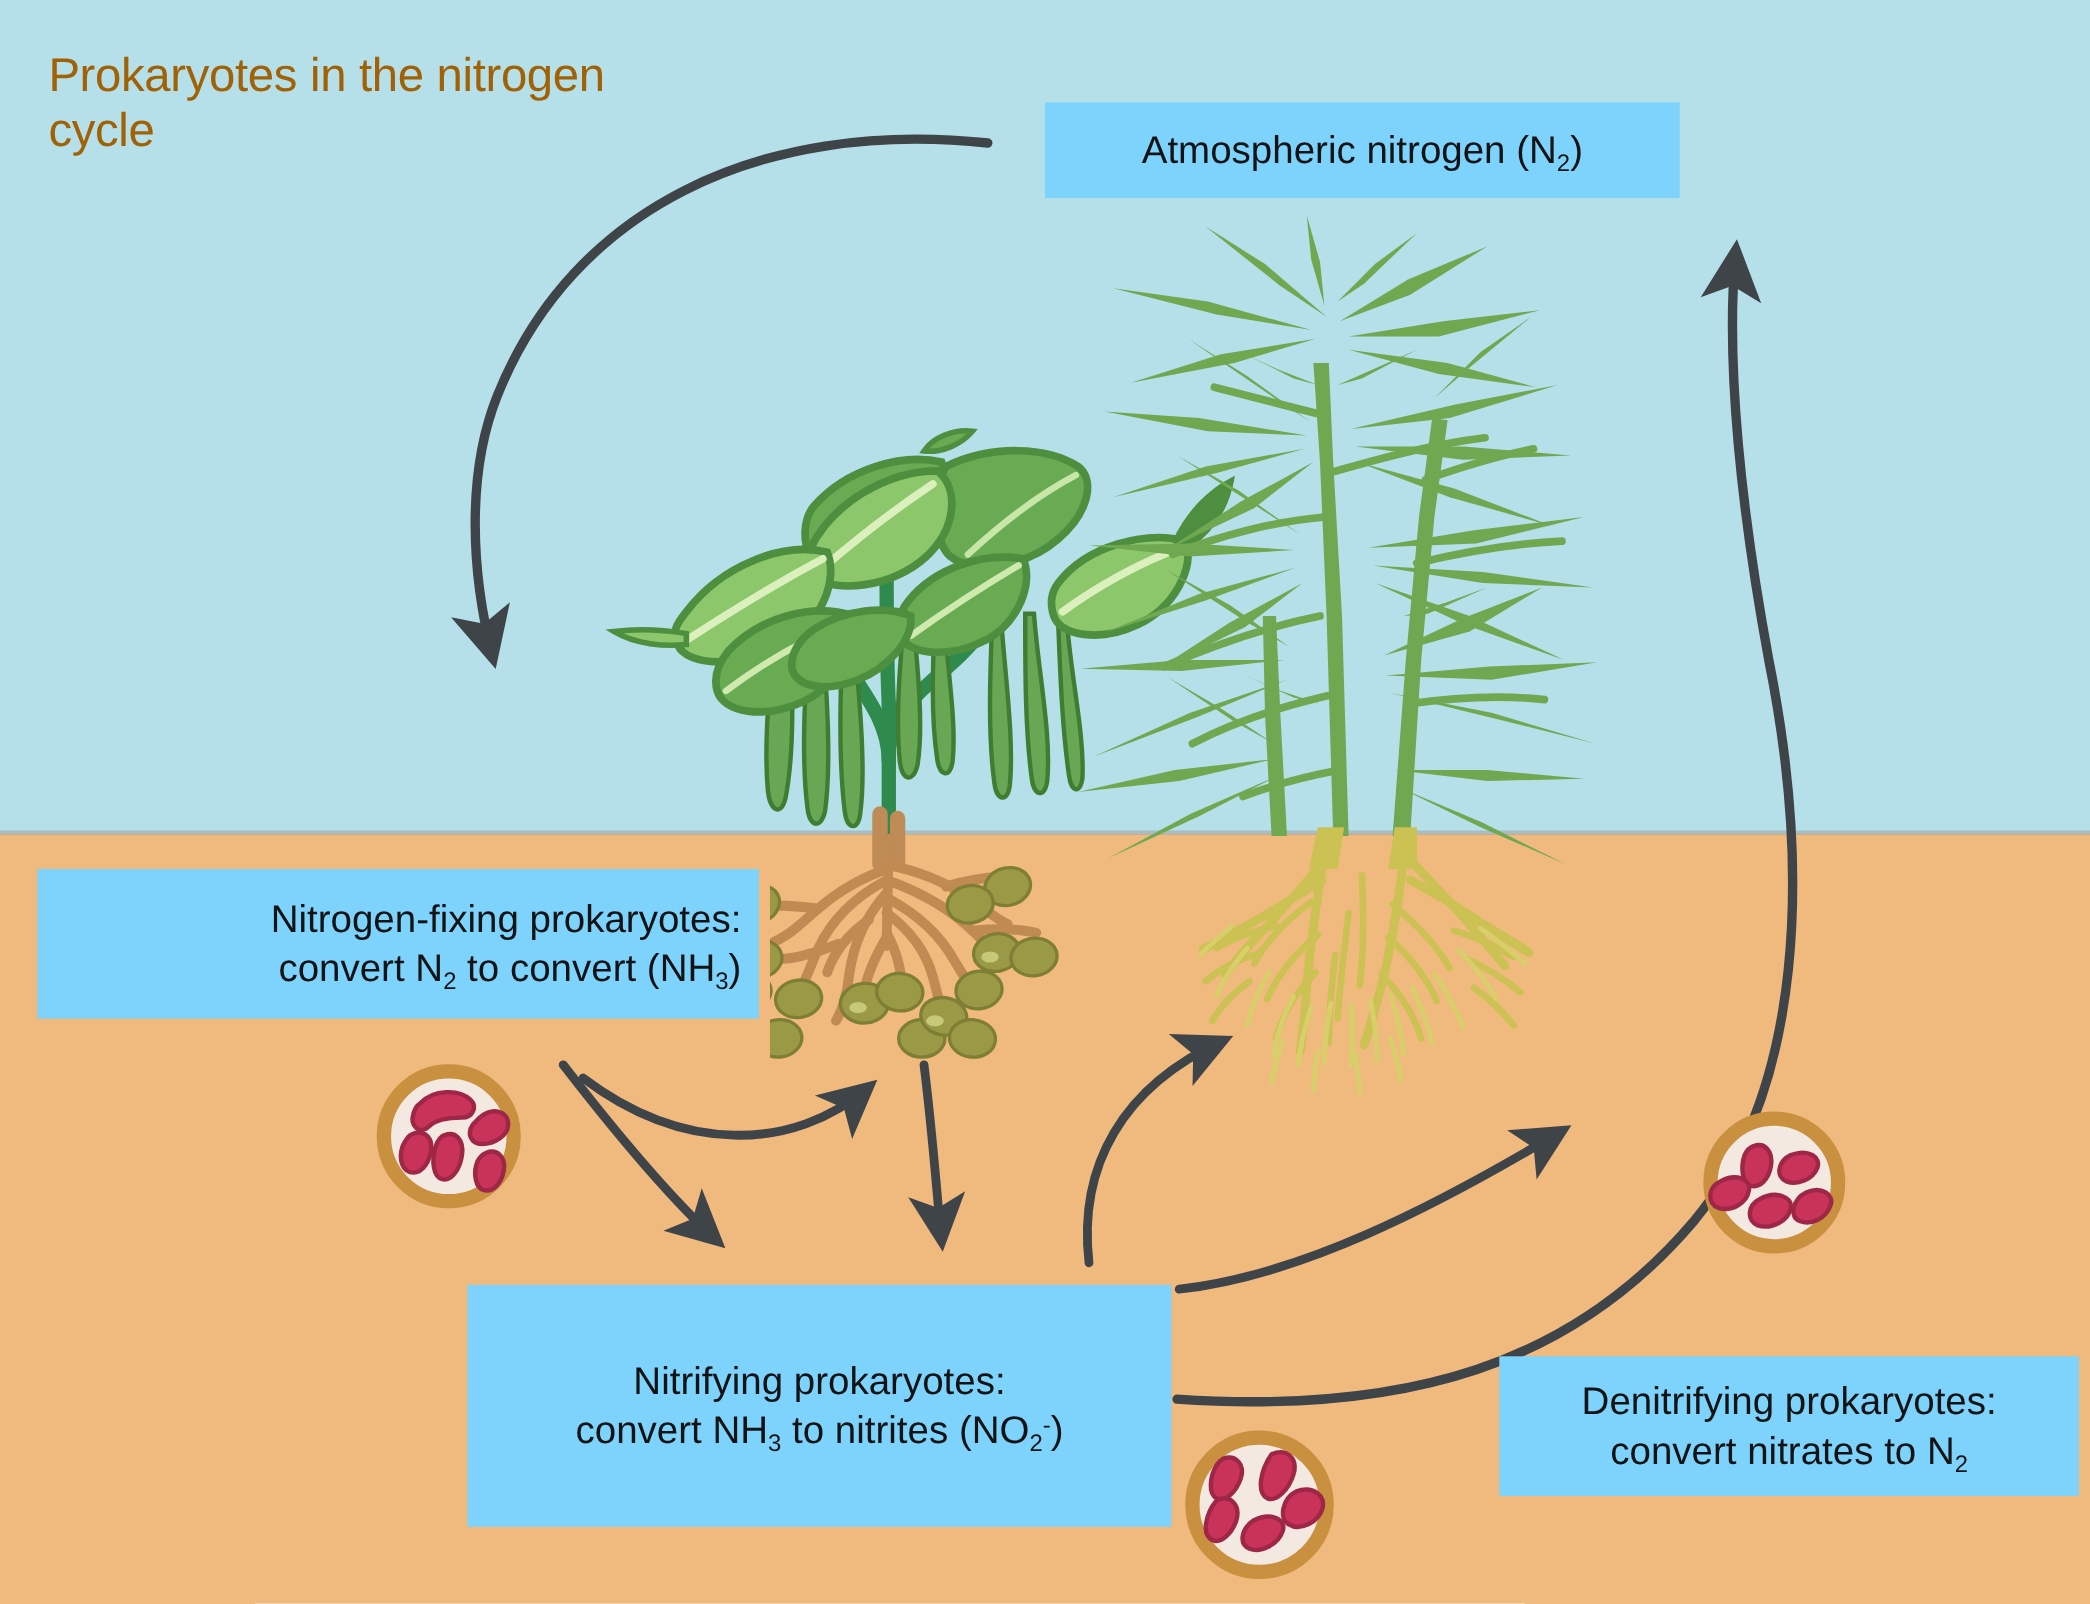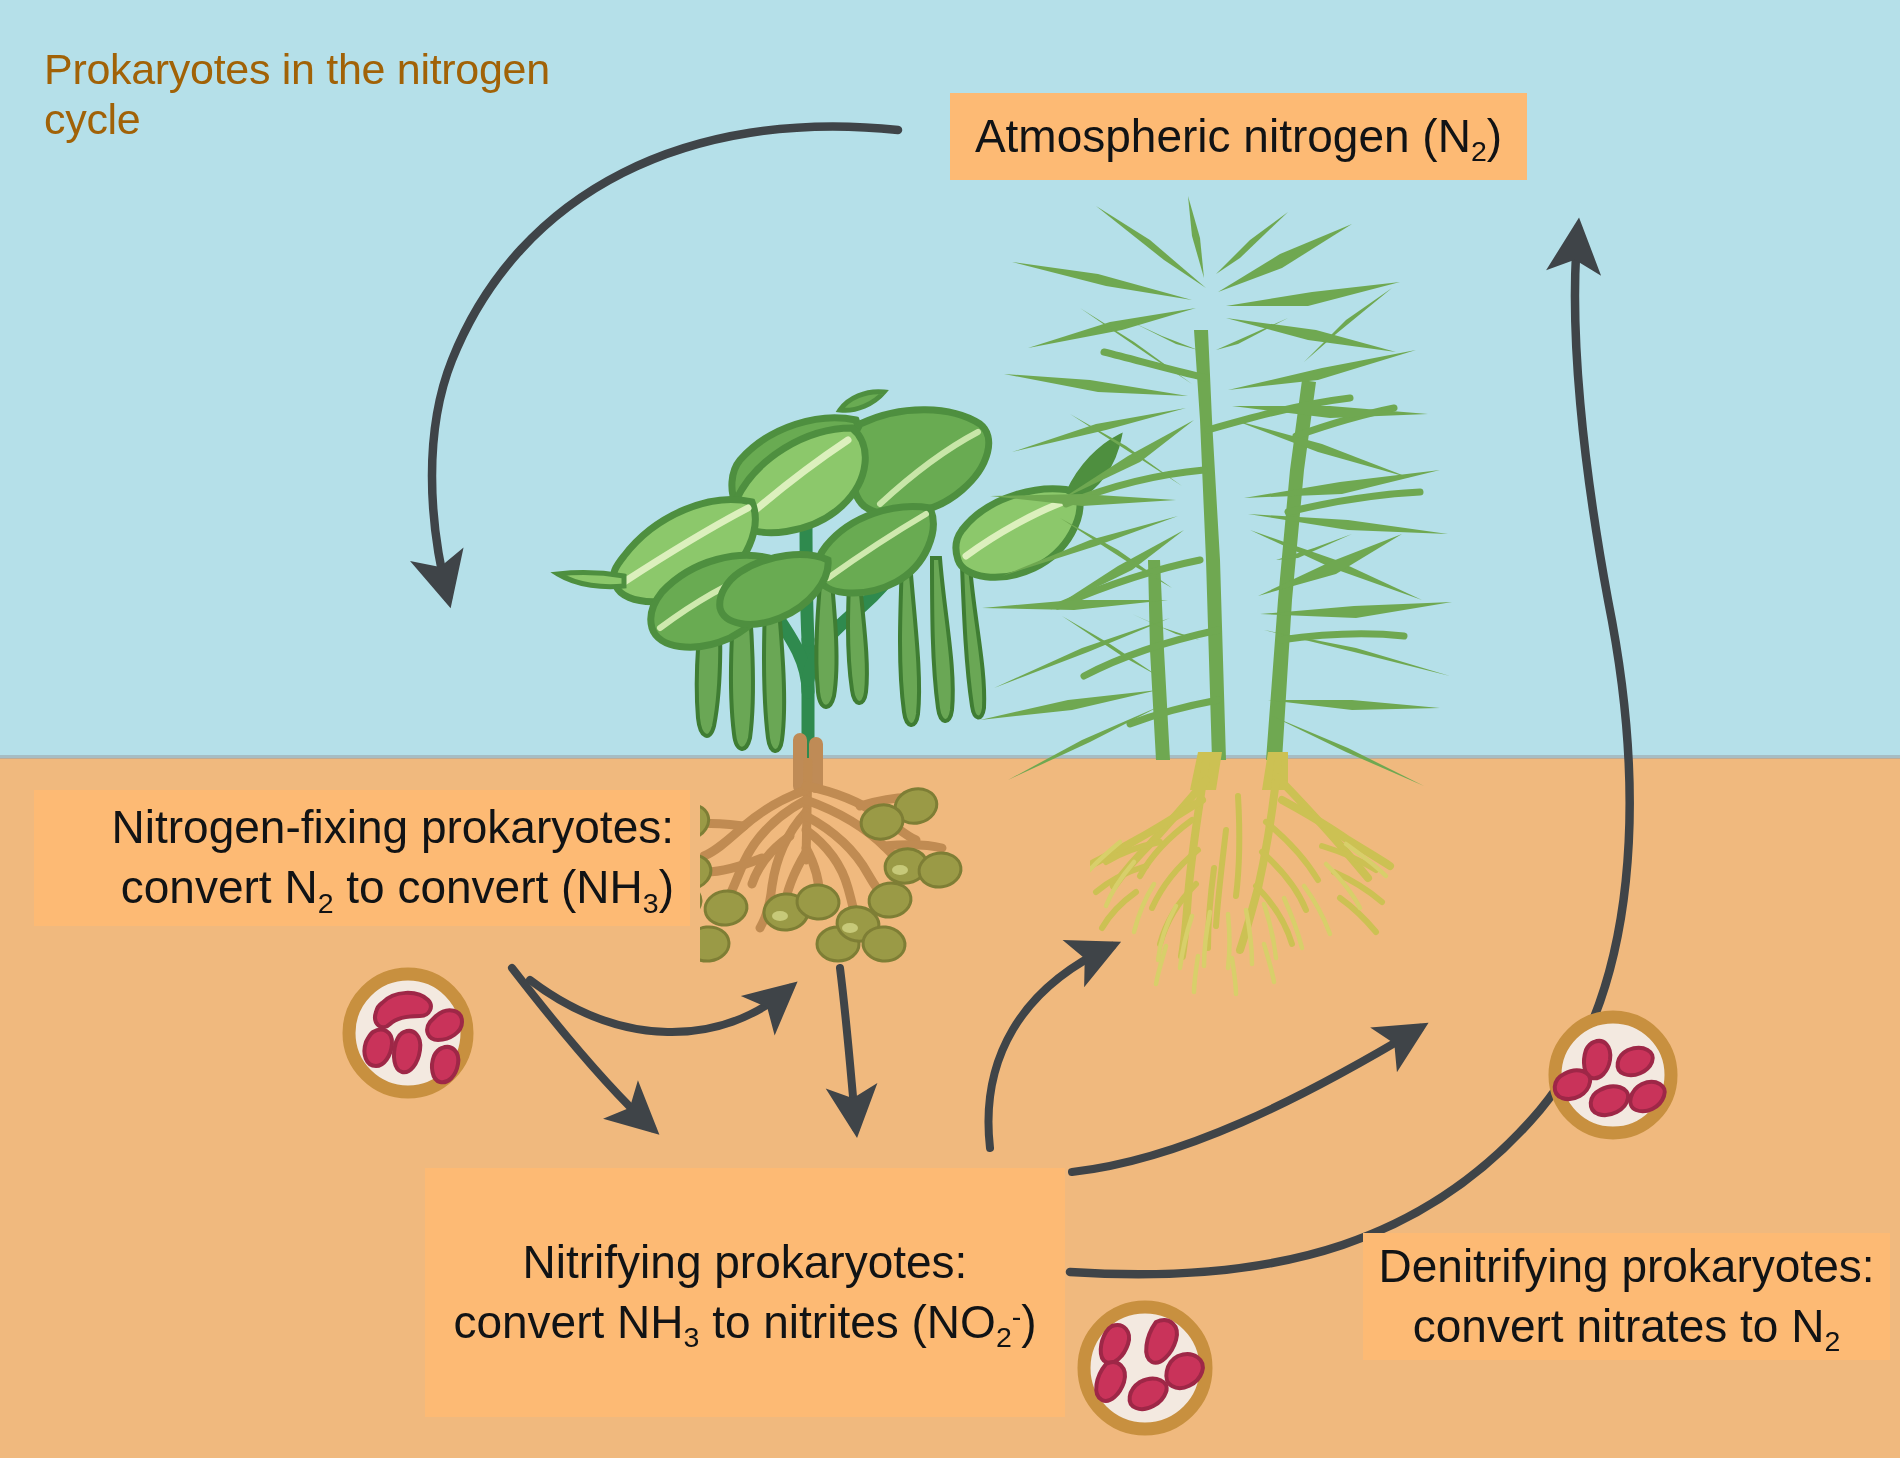--- a/index.html
+++ b/index.html
@@ -48,23 +48,23 @@
     top: 44px;
     width: 560px;
     color: #a16207;
     font-size: 43px;
     font-weight: normal;
     line-height: 1.17;
     letter-spacing: -0.3px;
   }
   .lbl {
     position: absolute;
-    background: #fdba74;
+    background: #7dd3fc;
     color: #111315;
-    font-size: 46px;
+    font-size: 35px;
     line-height: 1.30;
     padding: 10px 16px;
     box-sizing: border-box;
     white-space: nowrap;
   }
   .lbl sub {
     font-size: 0.62em;
     vertical-align: baseline;
     position: relative;
     top: 0.34em;
@@ -82,21 +82,21 @@
   }
   #lbl-fixing {
     left: 34px; top: 790px;
     width: 656px; height: 136px;
     display: flex; flex-direction: column;
     align-items: flex-end; justify-content: center;
     padding-left: 30px;
   }
   #lbl-nitrifying {
     left: 425px; top: 1168px;
-    width: 640px; height: 249px;
+    width: 640px; height: 220px;
     display: flex; flex-direction: column;
     align-items: center; justify-content: center;
   }
   #lbl-denitrifying {
     left: 1363px; top: 1193px;
     width: 527px; height: 127px;
     display: flex; flex-direction: column;
     align-items: center; justify-content: center; margin-top: 40px;
   }
   .lbl .ln { display: block; }

